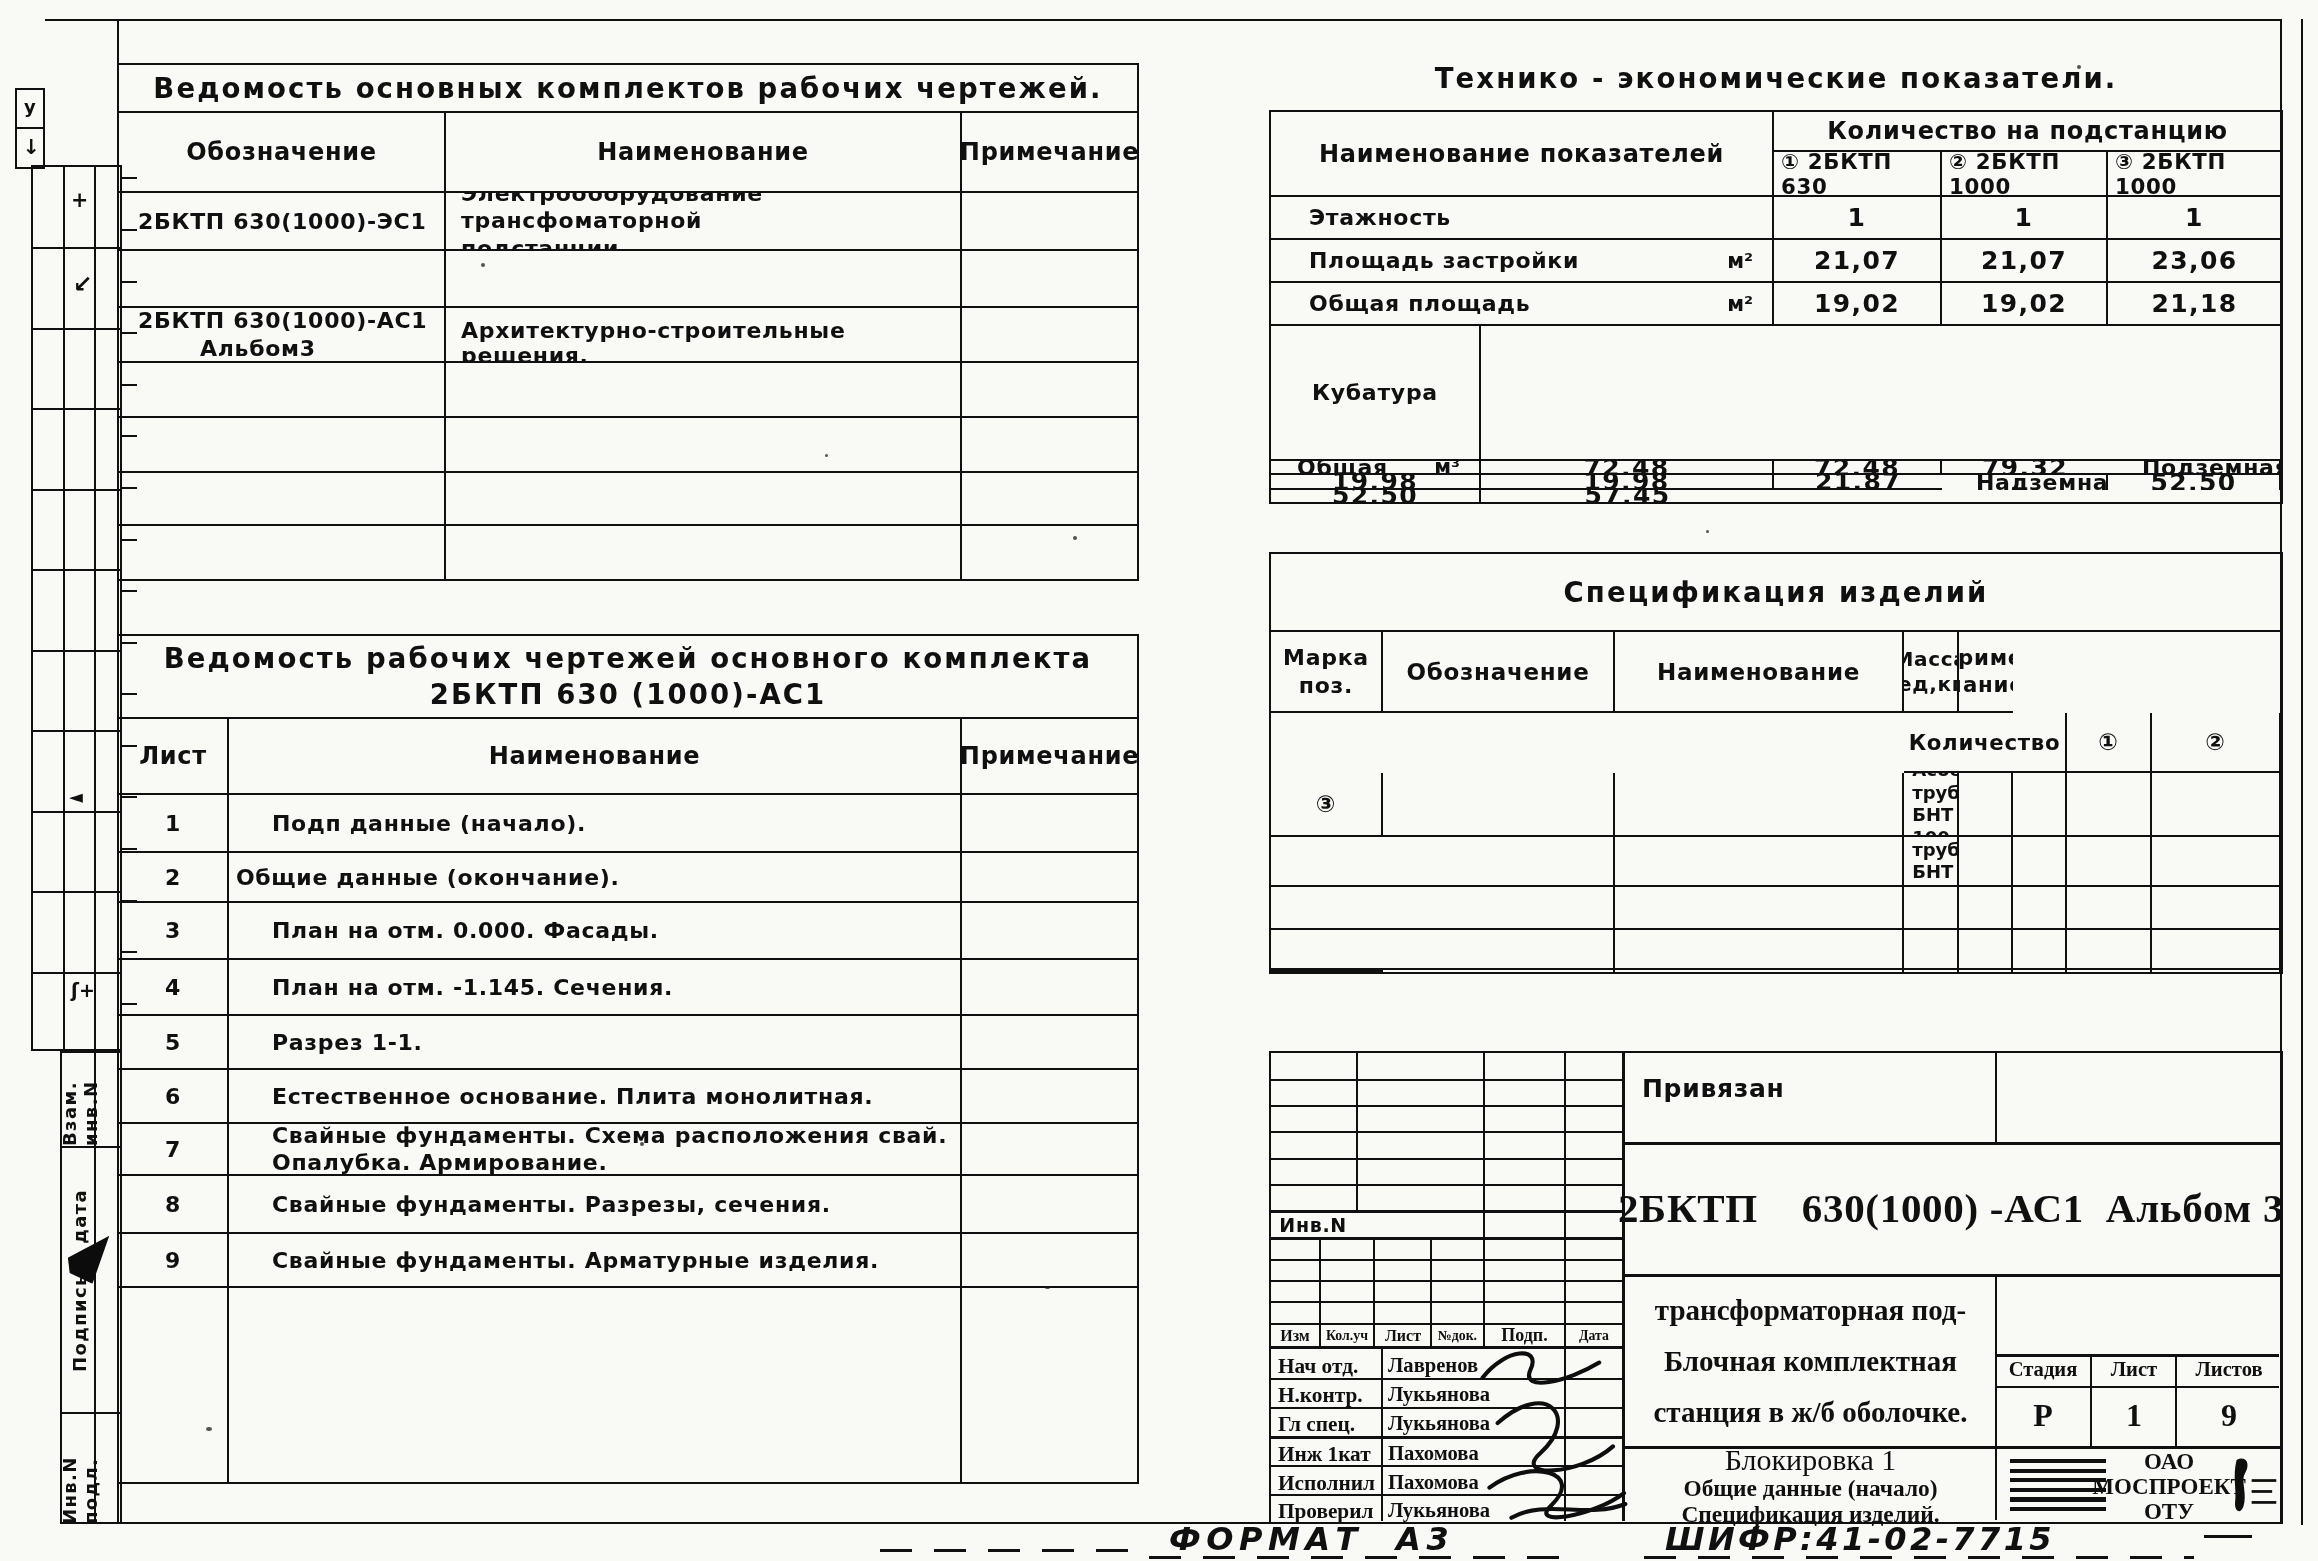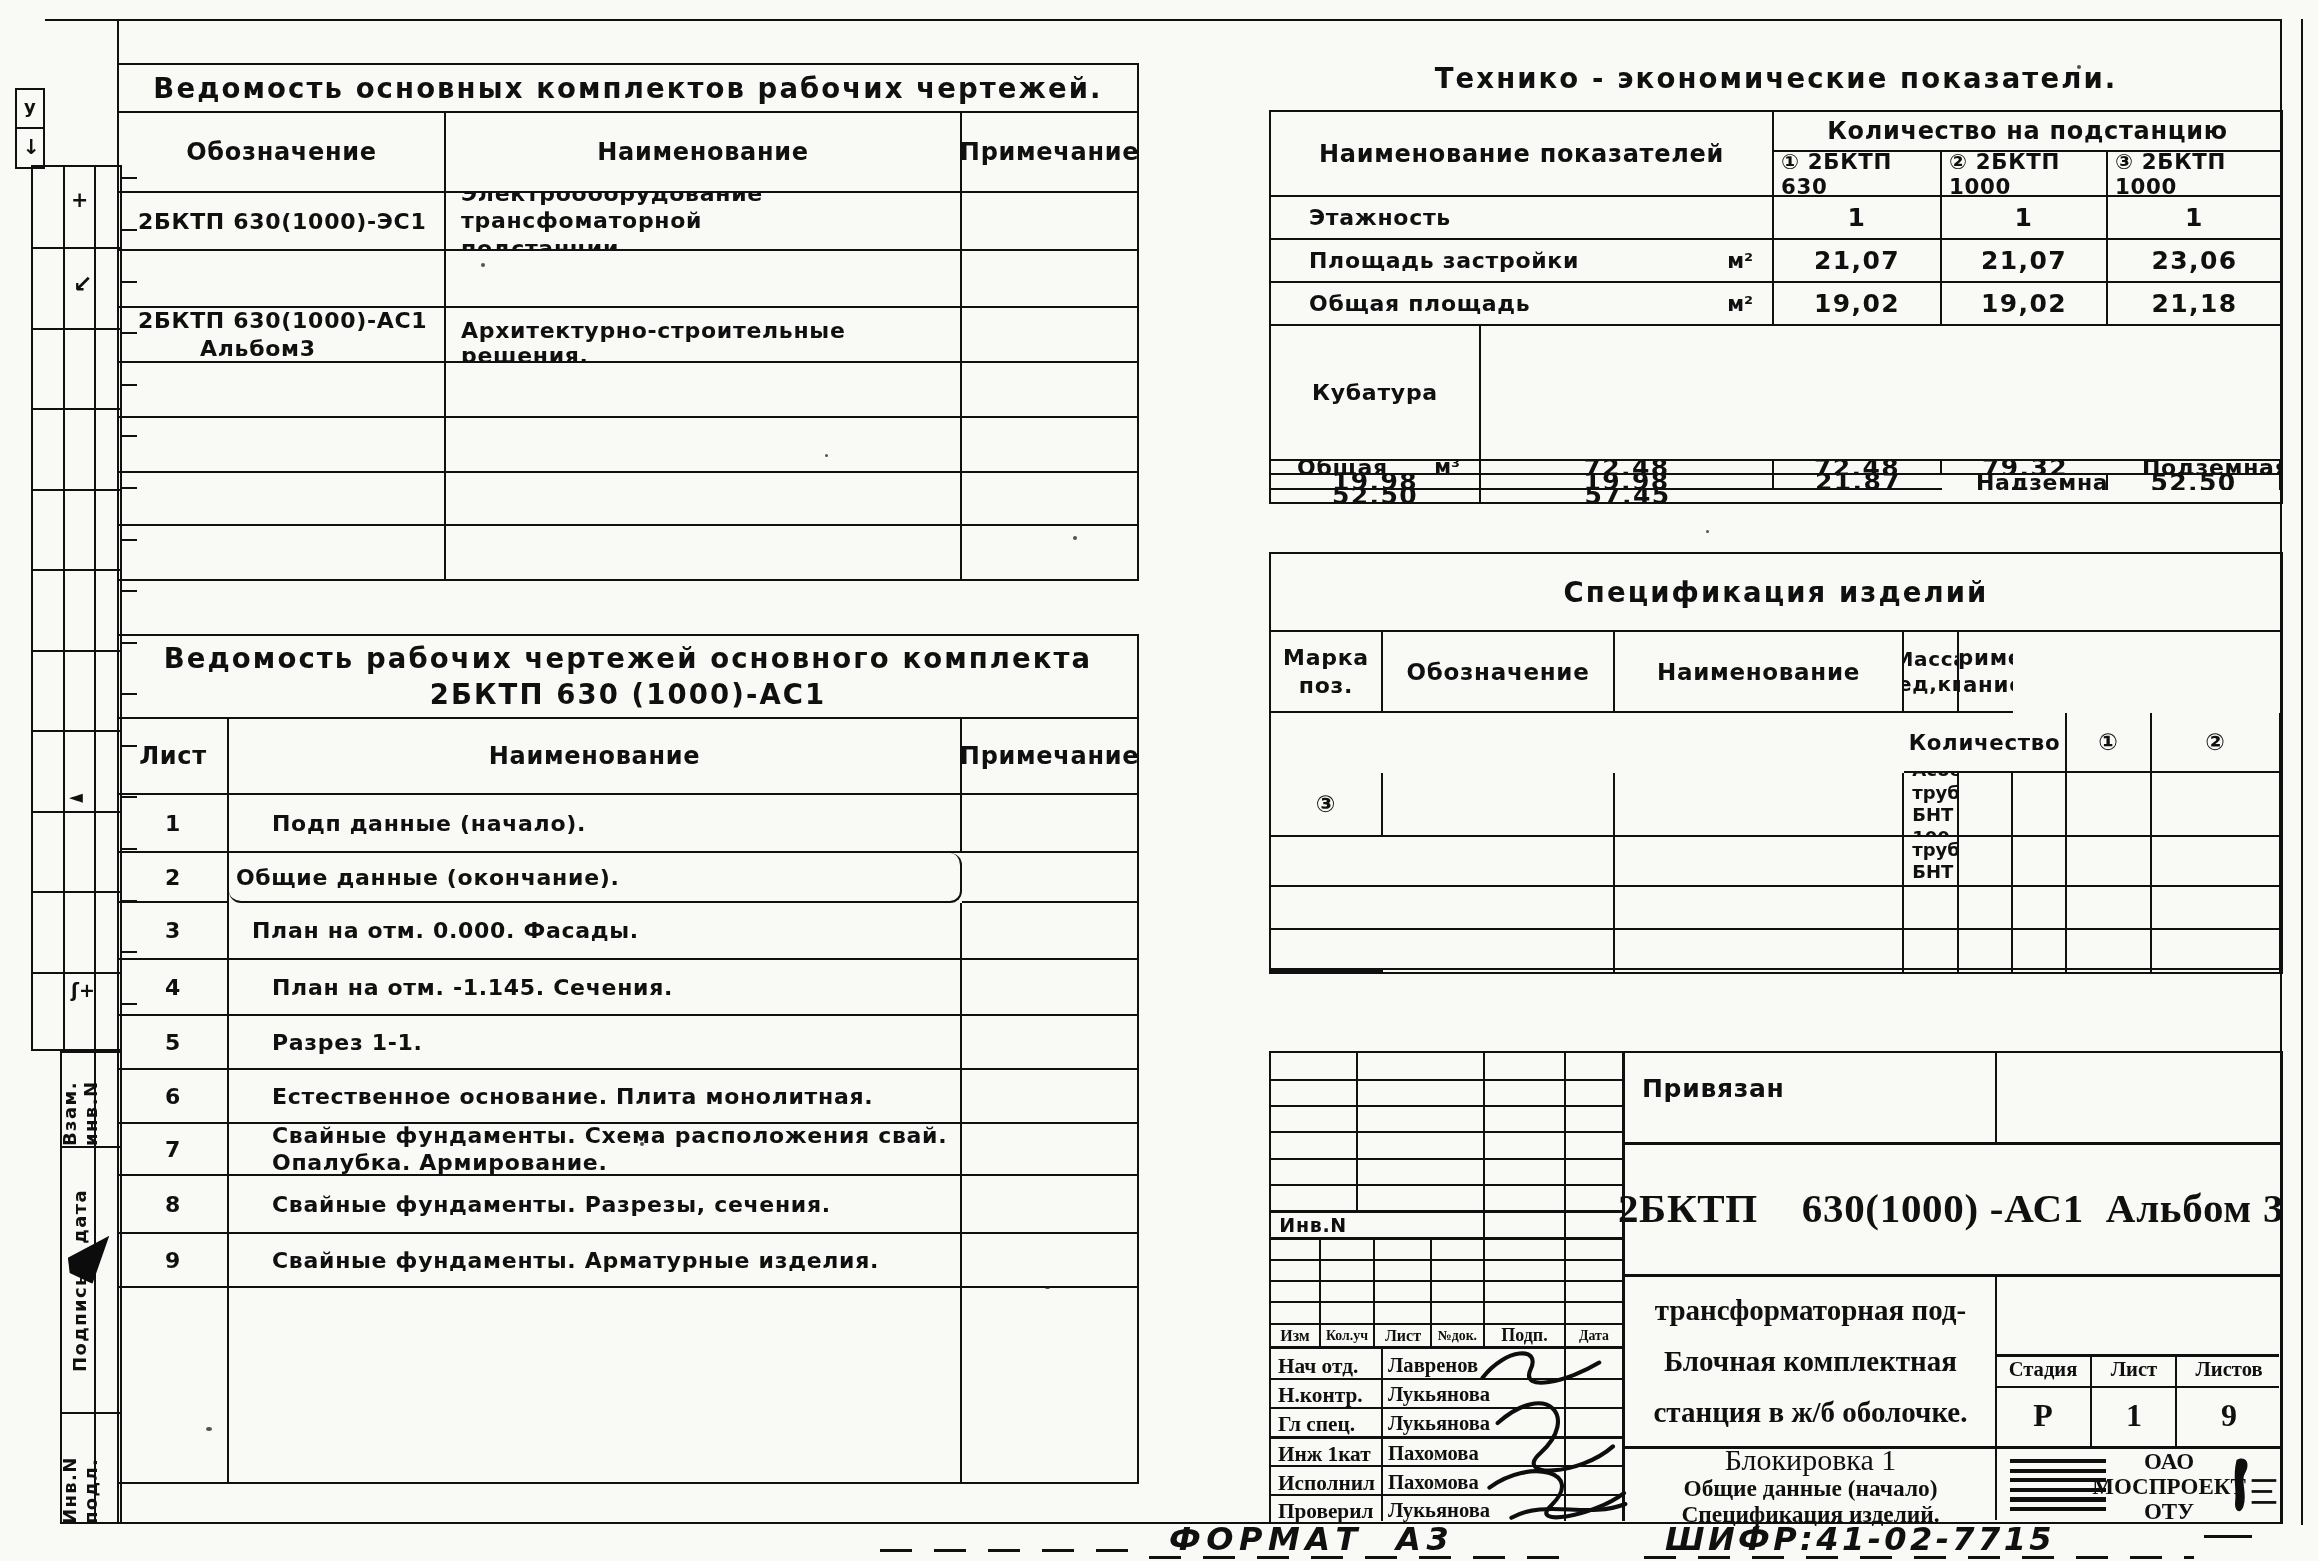--- a/index.html
+++ b/index.html
@@ -148,25 +148,25 @@
     </div>
     <div class="c hb th">Лист</div>
     <div class="c hb th">Наименование</div>
     <div class="c hb nr th">Примечание</div>
 
     <div class="c tb">1</div>
     <div class="c ls tb" style="padding-left:43px;">Подп данные (начало).</div>
     <div class="c nr"></div>
 
     <div class="c tb">2</div>
-    <div class="c ls tb" style="border-radius:12px;">Общие данные (окончание).</div>
+    <div class="c ls tb" style="">Общие данные (окончание).</div>
     <div class="c nr"></div>
 
     <div class="c tb">3</div>
-    <div class="c ls tb" style="padding-left:23px;">План на отм. 0.000. Фасады.</div>
+    <div class="c ls tb" style="padding-left:43px;">План на отм. 0.000. Фасады.</div>
     <div class="c nr"></div>
 
     <div class="c tb">4</div>
     <div class="c ls tb" style="padding-left:43px;">План на отм. -1.145. Сечения.</div>
     <div class="c nr"></div>
 
     <div class="c tb">5</div>
     <div class="c ls tb" style="padding-left:43px;">Разрез 1-1.</div>
     <div class="c nr"></div>
 

